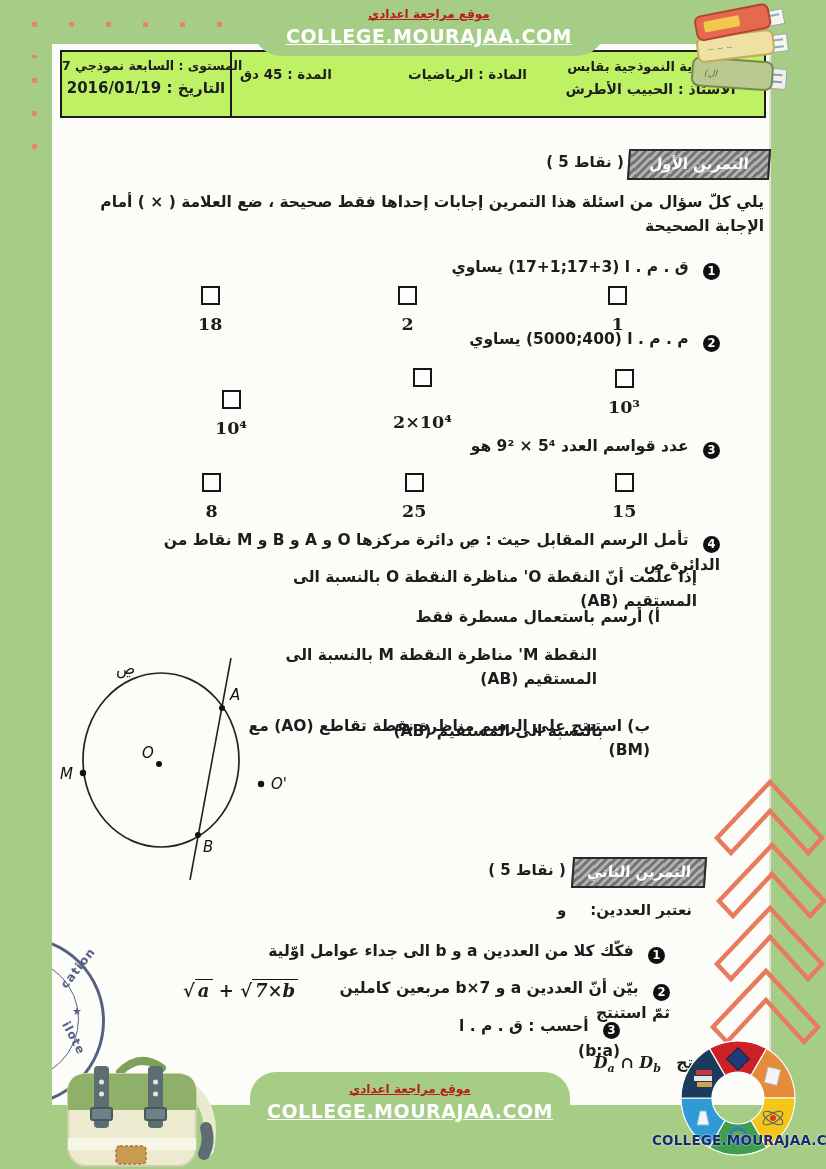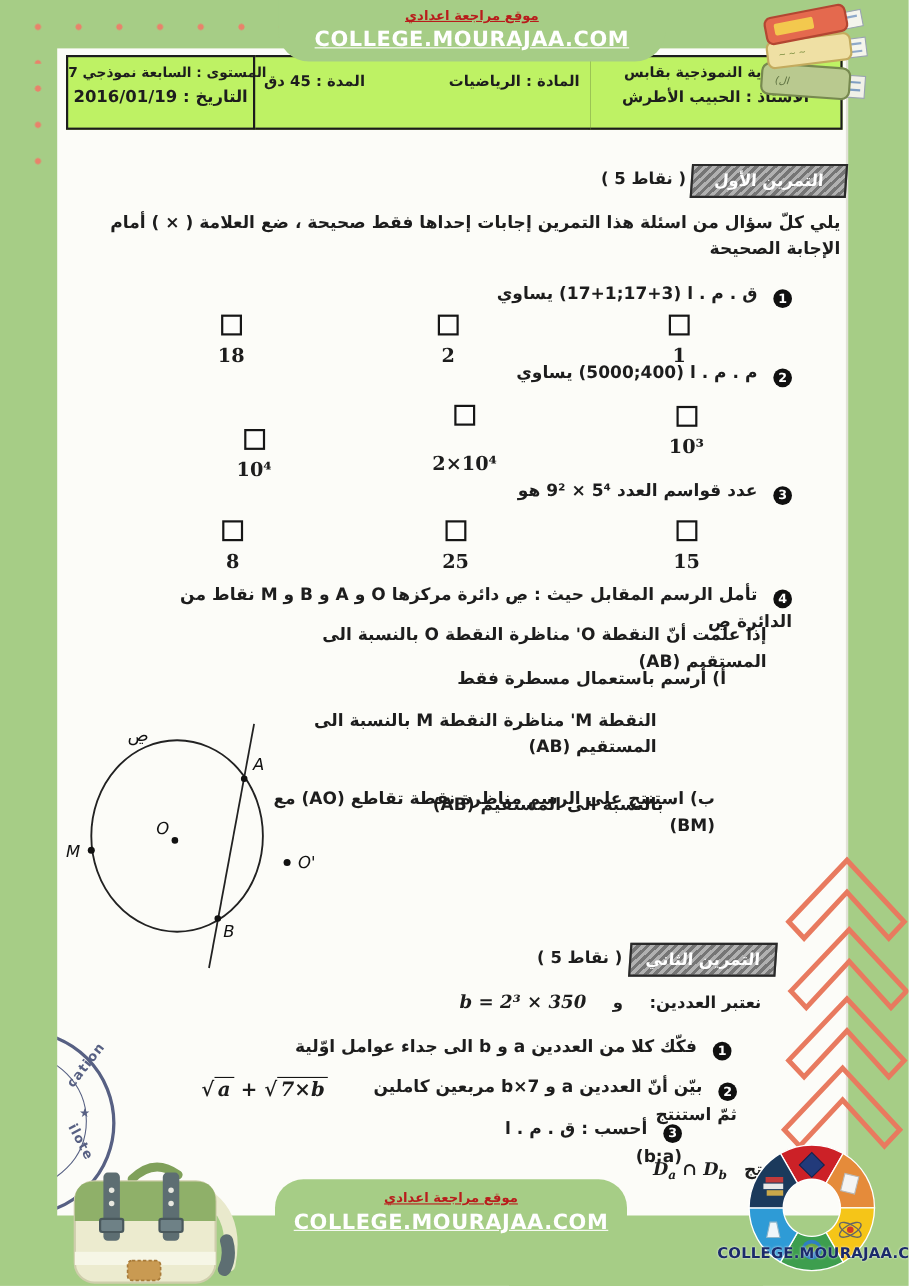--- a/index.html
+++ b/index.html
@@ -182,21 +182,20 @@
   <text x="213" y="147" font-size="15" font-style="italic" fill="#111">O'</text>
   <text x="58" y="32" font-size="16" fill="#111">ڝ</text>
 </svg>
 
 <div class="abs ex-title" style="left:572px;top:857px;width:130px;">التمرين الثاني</div>
 <div class="abs pts" style="left:486px;top:861px;width:82px;text-align:center;">( 5 نقاط )</div>
 
 <div class="abs" style="left:300px;top:901px;width:392px;direction:rtl;display:flex;gap:24px;align-items:baseline;">
   <span style="font-size:15px;font-weight:700;">نعتبر العددين:</span>
   <span style="font-size:15px;font-weight:700;">و</span>
-  <span class="math">b = 2³ × 350</span>
 </div>
 
 <div class="abs q-row" style="left:235px;top:939px;width:430px;">
   <span class="badge">1</span>
   <span>فكّك كلا من العددين a و b الى جداء عوامل اوّلية</span>
 </div>
 
 <div class="abs q-row" style="left:320px;top:976px;width:350px;">
   <span class="badge">2</span>
   <span>بيّن أنّ العددين a و 7×b مربعين كاملين ثمّ استنتج</span>

